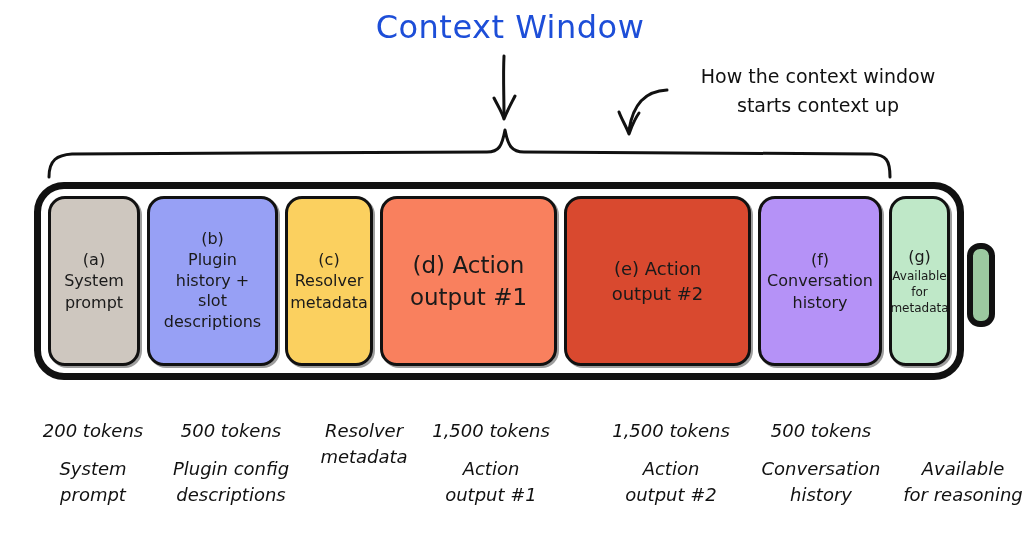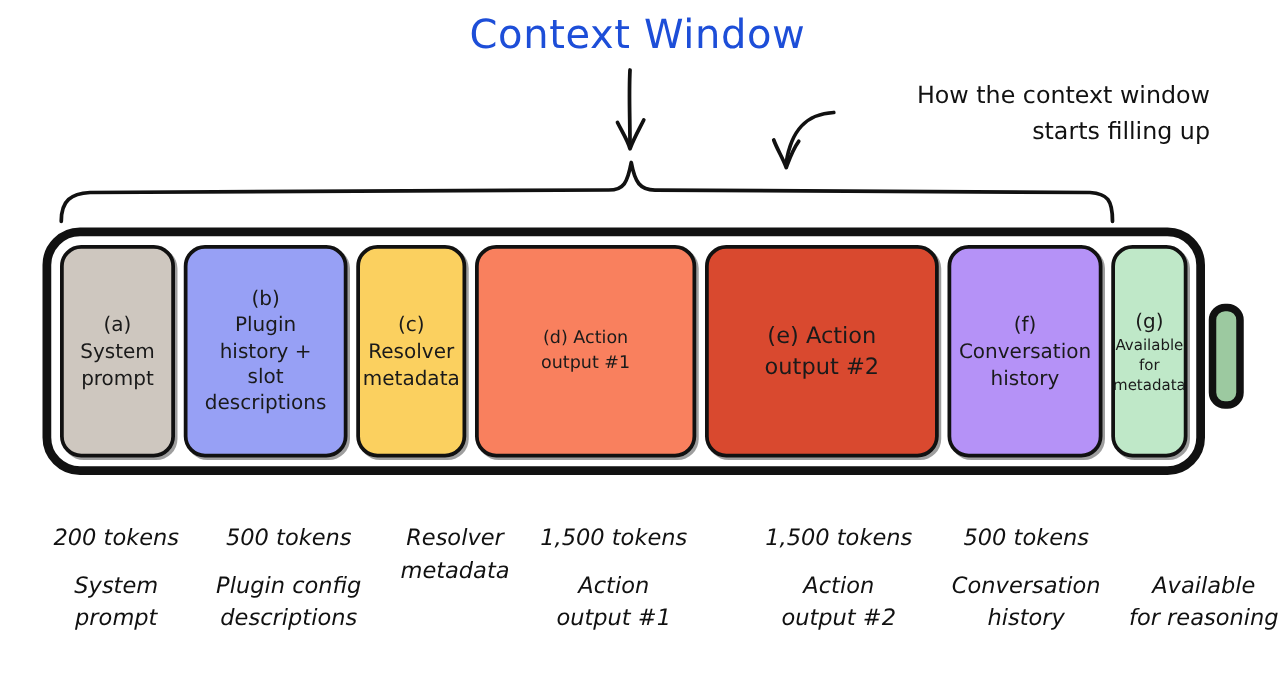--- a/index.html
+++ b/index.html
@@ -26,21 +26,21 @@
     text-align: center;
     font-size: 32px;
     letter-spacing: 0.5px;
     color: #1d4ed8;
   }
   .annotation {
     position: absolute;
     left: 668px;
     top: 62px;
     width: 300px;
-    text-align: right;
+    text-align: center;
     font-size: 19px;
     line-height: 1.5;
     color: #111111;
   }
   .annotation .ln { display: block; }
 
   
   .vector {
     position: absolute;
     left: 0;
@@ -96,21 +96,21 @@
     padding: 4px 3px;
     box-shadow: 2px 2px 0 rgba(0,0,0,0.38);
     overflow: hidden;
   }
   .seg .tag { display: block; }
   .seg .lbl { display: block; }
 
   .seg-a { flex: 0 0 92px;  background: #cec7bf; font-size: 16px; line-height: 1.35; }
   .seg-b { flex: 0 0 131px; background: #97a0f5; font-size: 16px; line-height: 1.3; }
   .seg-c { flex: 0 0 88px;  background: #fbd05f; font-size: 16px; line-height: 1.35; }
-  .seg-d { flex: 0 0 177px; background: #f9805e; font-size: 14px; line-height: 1.4; }
+  .seg-d { flex: 0 0 177px; background: #f9805e; font-size: 23px; line-height: 1.4; }
   .seg-e { flex: 0 0 187px; background: #d9492f; font-size: 18px; line-height: 1.4; }
   .seg-f { flex: 0 0 124px; background: #b592f7; font-size: 16px; line-height: 1.35; }
   .seg-g { flex: 1 1 auto;  background: #bfe8c8; font-size: 12px; line-height: 1.35; }
   .seg-g .tag { font-size: 16px; }
 
   
   .captions {
     position: absolute;
     left: 16px;
     top: 418px;
@@ -139,21 +139,21 @@
 </style>
 </head>
 <body>
 
 <div id="canvas">
 
   <div class="title">Context Window</div>
 
   <div class="annotation">
     <span class="ln">How the context window</span>
-    <span class="ln">starts filling up</span>
+    <span class="ln">starts context up</span>
   </div>
 
   <svg class="vector" viewBox="0 0 1024 559">
 
     <g>
       <path d="M504 56 C503 75, 504 95, 504 116" stroke="#111111" stroke-width="3" fill="none" stroke-linecap="round"></path>
       <path d="M494 98 C498 106, 502 112, 504 119 C507 111, 511 104, 515 96" stroke="#111111" stroke-width="3" fill="none" stroke-linecap="round" stroke-linejoin="round"></path>
     </g>
 
     <g>

